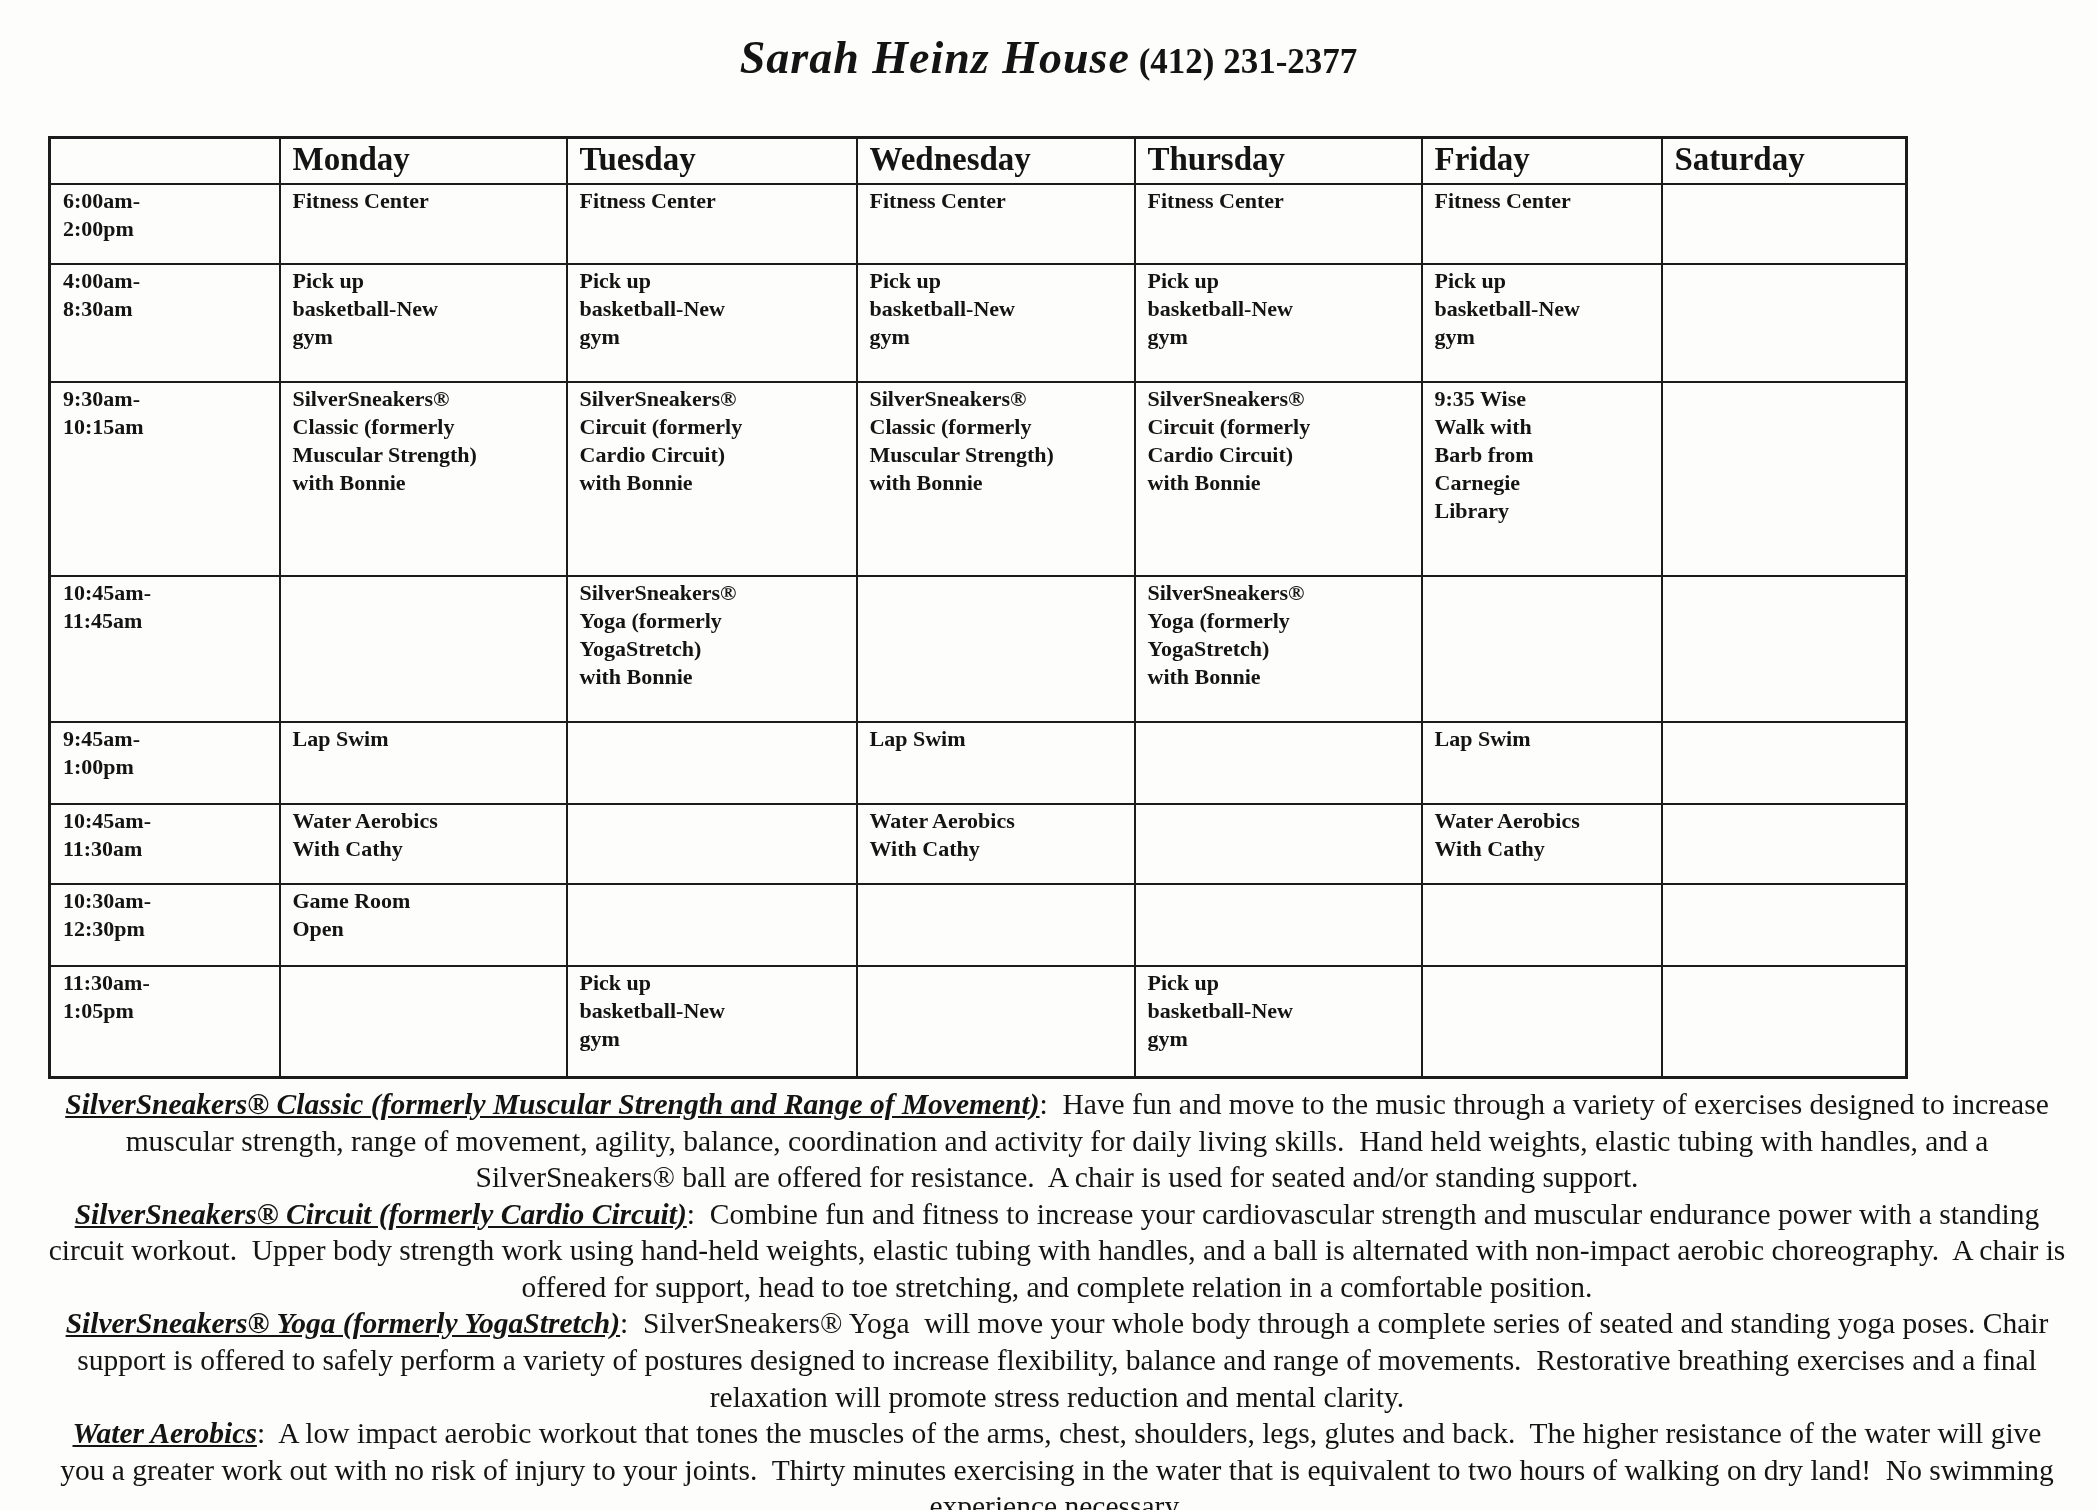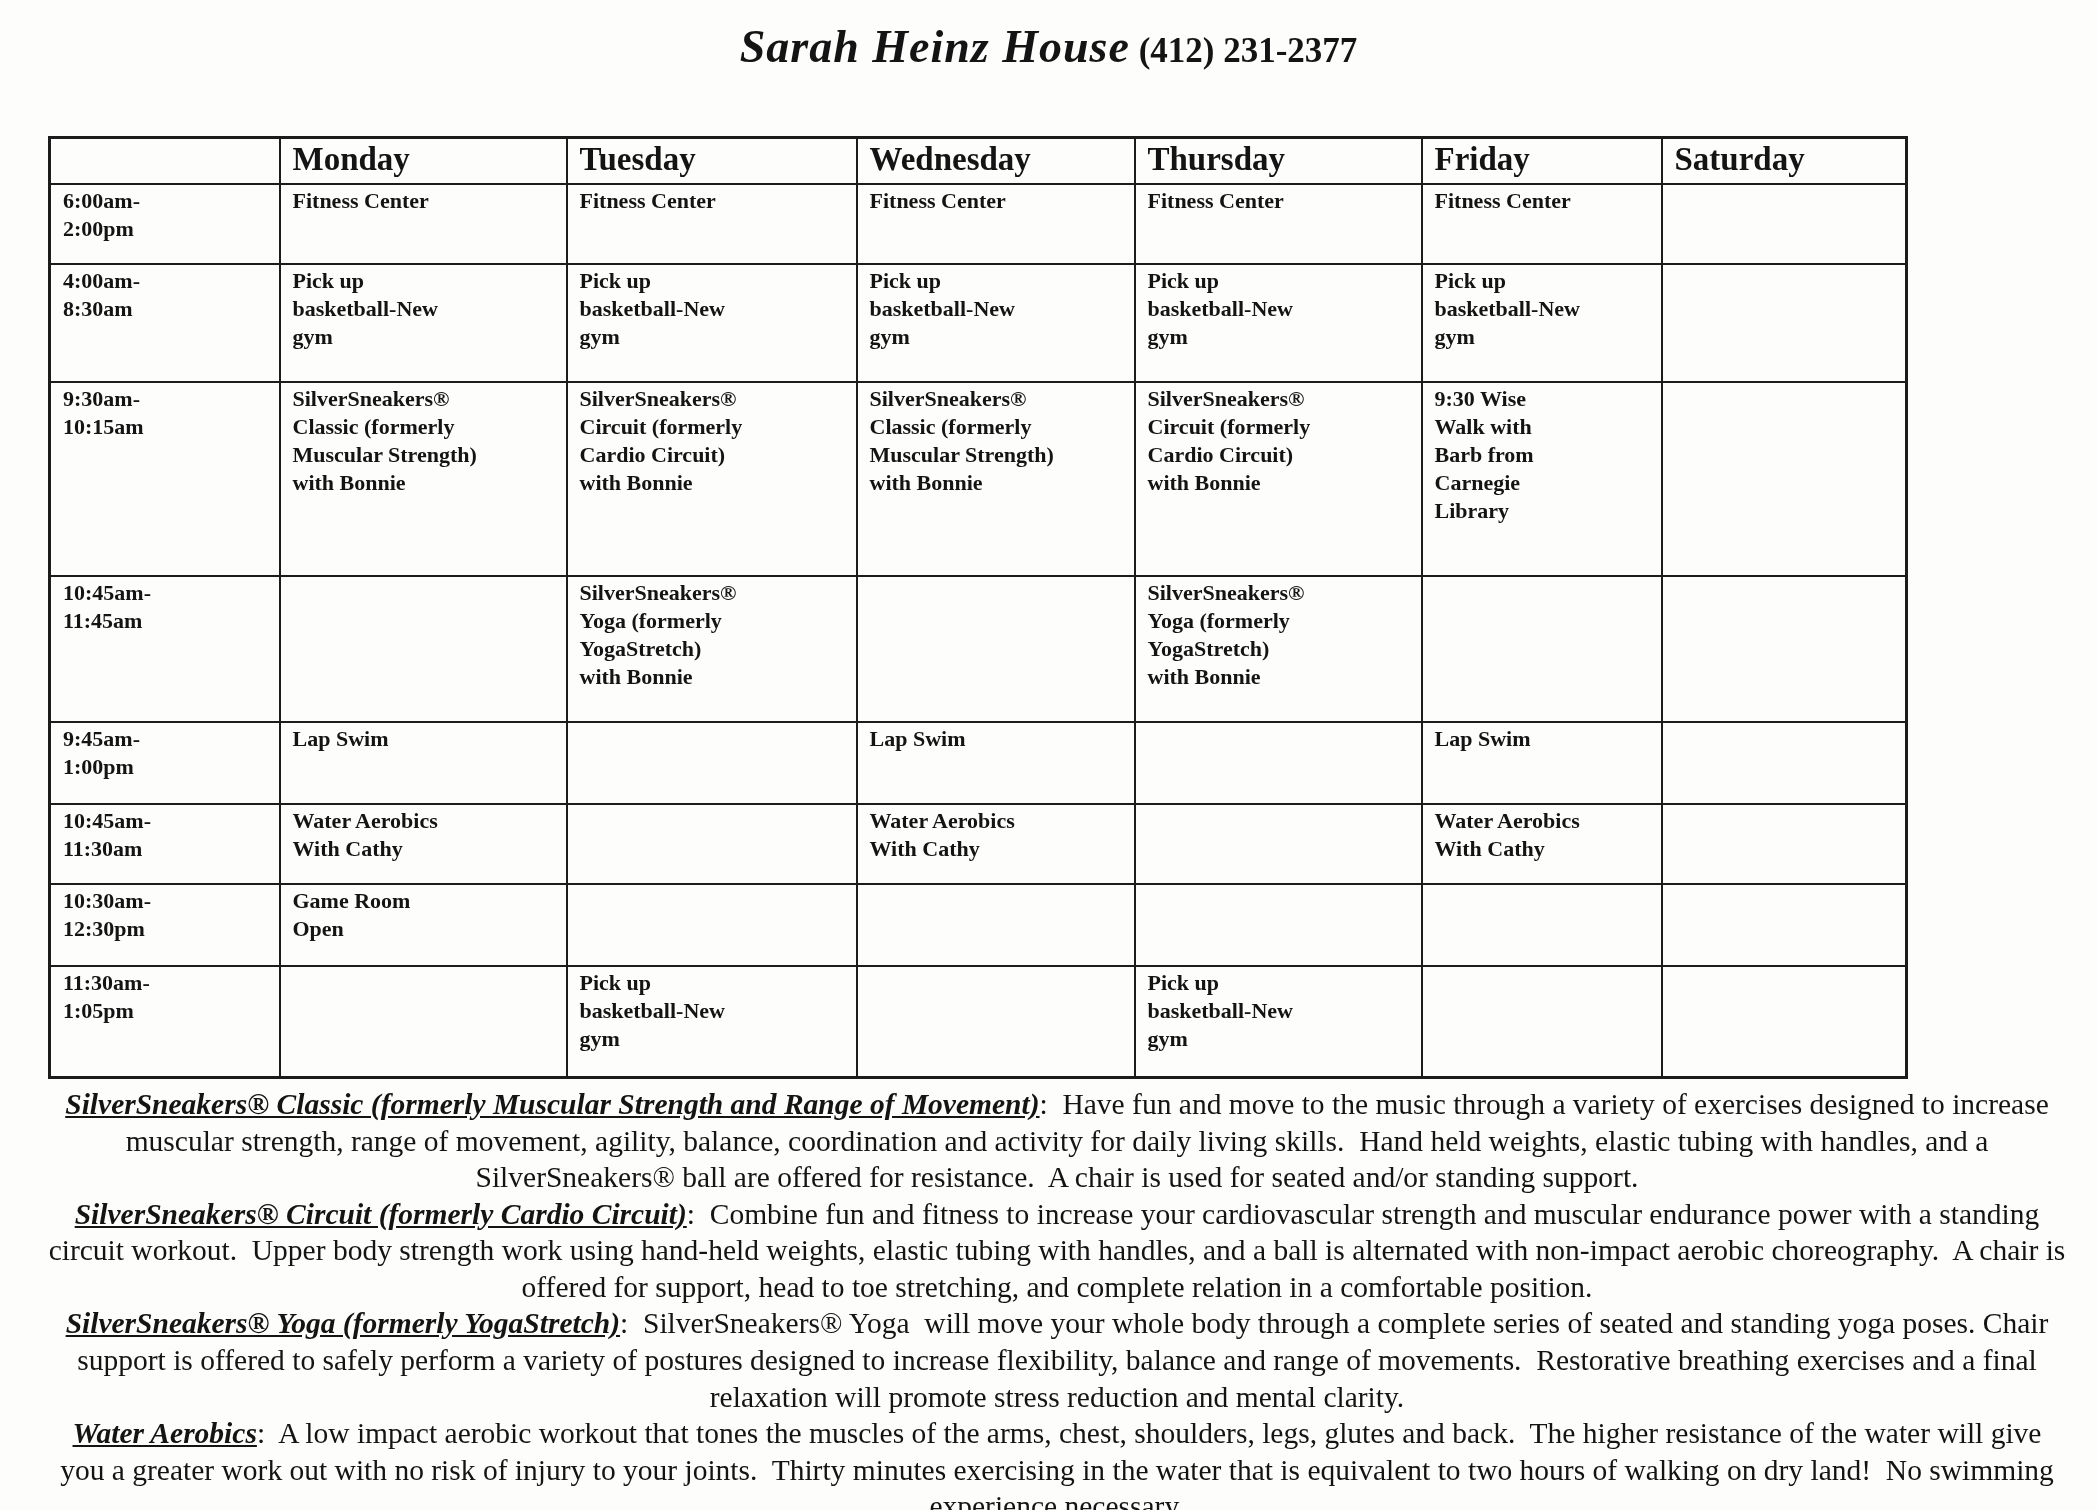--- a/index.html
+++ b/index.html
@@ -7,21 +7,21 @@
   .page {
     position: relative;
     width: 2097px;
     height: 1510px;
     background: #fdfdfb;
     color: #141414;
     font-family: "Liberation Serif", serif;
     overflow: hidden;
   }
   
-  .doc-header { text-align: center; padding-top: 23px; }
+  .doc-header { text-align: center; padding-top: 34px; }
   .title-line { line-height: 1.05; }
   .doc-title {
     font-size: 46px;
     font-weight: bold;
     font-style: italic;
     letter-spacing: 1px;
   }
   .doc-phone { font-size: 35px; font-weight: bold; }
   .doc-subtitle {
     margin-top: 6px;
@@ -155,21 +155,21 @@
 Cardio Circuit)
 with Bonnie</span></td>
         <td><span class="cell-text">SilverSneakers®
 Classic (formerly
 Muscular Strength)
 with Bonnie</span></td>
         <td><span class="cell-text">SilverSneakers®
 Circuit (formerly
 Cardio Circuit)
 with Bonnie</span></td>
-        <td><span class="cell-text">9:30 Wise
+        <td><span class="cell-text">9:35 Wise
 Walk with
 Barb from
 Carnegie
 Library</span></td>
         <td><span class="cell-text"></span></td>
       </tr>
       <tr class="r3">
         <td class="time-col"><span class="time-text">10:45am-
 11:45am</span></td>
         <td><span class="cell-text"></span></td>

